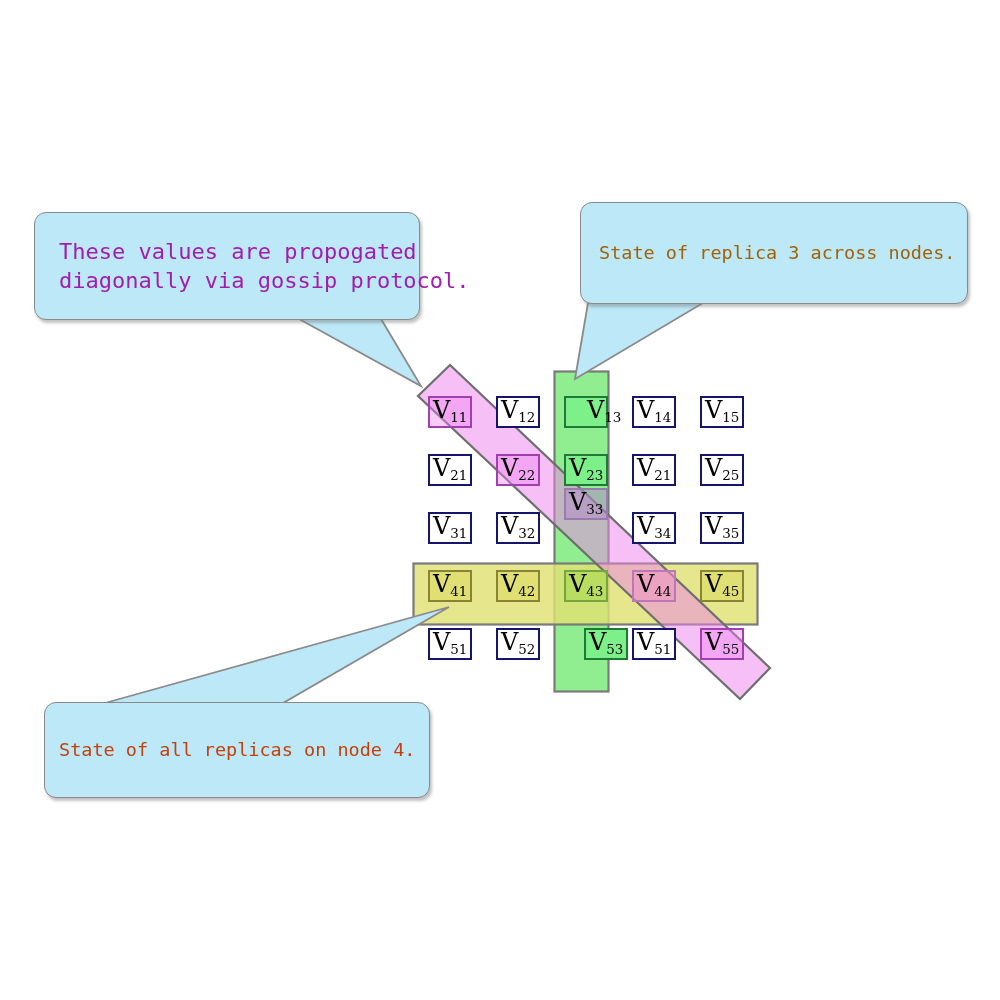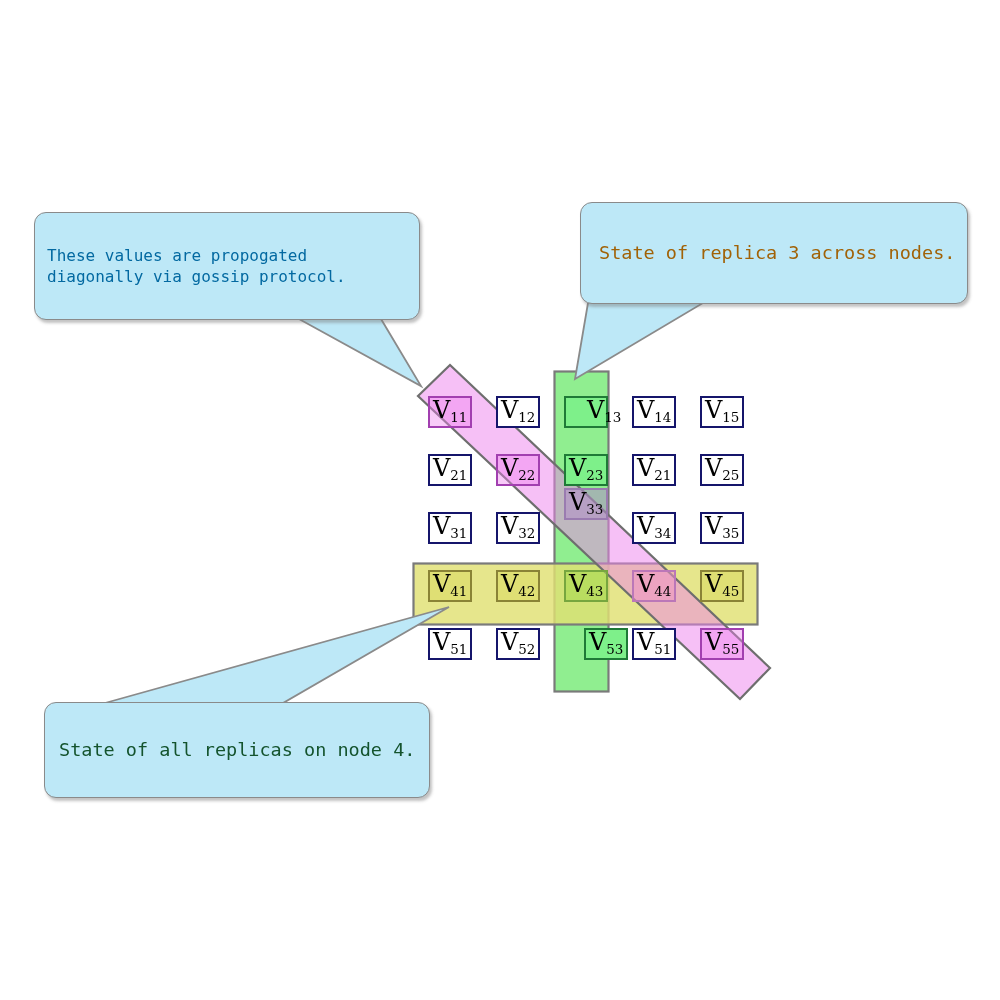--- a/index.html
+++ b/index.html
@@ -42,39 +42,39 @@
   .callout-text {
     font-family: "DejaVu Sans Mono", monospace;
     white-space: pre;
     line-height: 1.34;
   }
   #callout-gossip {
     left: 34px; top: 212px;
     width: 386px; height: 108px;
   }
   #callout-gossip .callout-text {
-    color: #0369a1;
-    font-size: 16px;
-    padding-left: 12px;
+    color: #a21caf;
+    font-size: 22px;
+    padding-left: 24px;
   }
   #callout-replica3 {
     left: 580px; top: 202px;
     width: 388px; height: 102px;
   }
   #callout-replica3 .callout-text {
     color: #a16207;
     font-size: 18.5px;
     padding-left: 18px;
   }
   #callout-node4 {
     left: 44px; top: 702px;
     width: 386px; height: 96px;
   }
   #callout-node4 .callout-text {
-    color: #14532d;
+    color: #c2410c;
     font-size: 18.5px;
     padding-left: 14px;
   }
   
   #grid {
     position: absolute;
     left: 0; top: 0;
     width: 1000px; height: 1000px;
     z-index: 30;
   }

